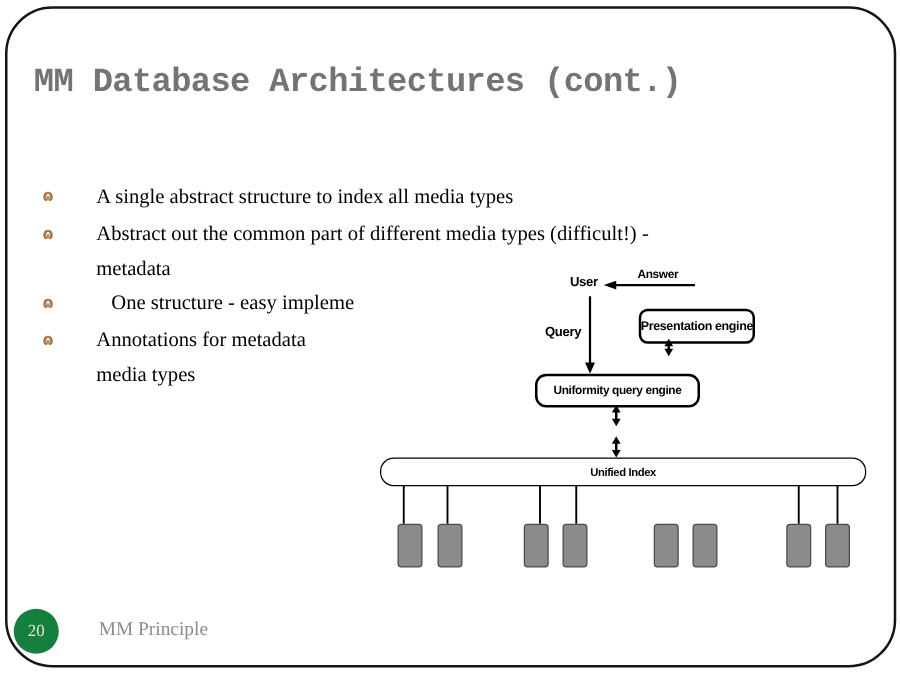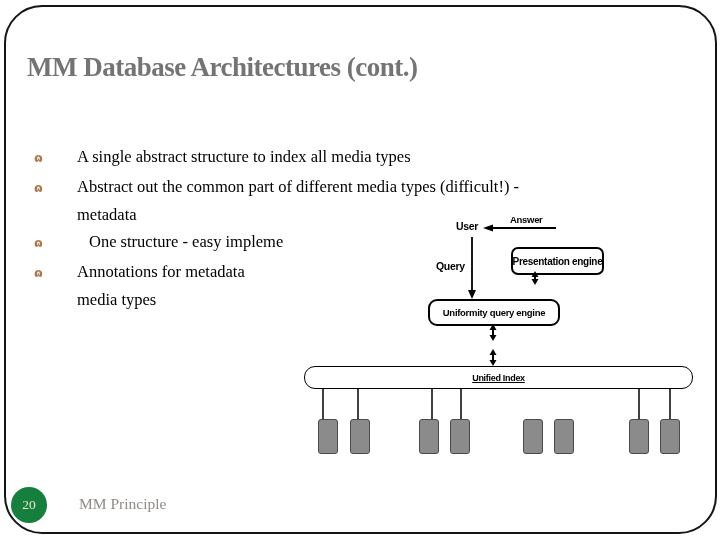--- a/index.html
+++ b/index.html
@@ -1,38 +1,38 @@
 <!DOCTYPE html>
 <html><head>
 <meta charset="utf-8">
 <style>
   html,body{margin:0;padding:0;background:#fff;}
   .stage{position:relative;width:720px;height:540px;background:#ffffff;overflow:hidden;
          font-family:"Liberation Serif", serif;}
   .frame{position:absolute;left:4px;top:5px;width:709px;height:525px;
          border:2px solid #151515;border-radius:38px;background:transparent;}
   .title{position:absolute;left:27px;top:52px;width:600px;
-         font-family:Liberation Serif, serif;font-weight:bold;font-size:27px;
+         font-family:Liberation Mono, monospace;font-weight:bold;font-size:27px;
          color:#747474;letter-spacing:-0.5px;}
   .heading{position:absolute;left:38px;top:114px;font-size:19.5px;color:#000;}
   .heading .u{text-decoration:underline;}
   .bullet-line{position:absolute;font-size:16.5px;color:#000;white-space:nowrap;margin-left:20px;}
   .bullet-glyph{position:absolute;font-family:"DejaVu Sans", sans-serif;
          font-size:13px;color:#a9794f;font-weight:bold;}
   
   .dlabel{position:absolute;font-family:"Liberation Sans", sans-serif;font-weight:bold;
           color:#000;white-space:nowrap;letter-spacing:-0.3px;}
   .dbox{position:absolute;display:flex;align-items:center;justify-content:center;
         background:#fff;border:2px solid #000;
         font-family:"Liberation Sans", sans-serif;font-weight:bold;color:#000;
         white-space:nowrap;letter-spacing:-0.3px;}
   .pe{left:511px;top:247px;width:89px;height:24px;border-radius:7px;font-size:10px;}
   .mqe{left:428px;top:299px;width:128px;height:23px;border-radius:9px;font-size:9.5px;}
   .uix{left:304px;top:366px;width:387px;height:21px;border-radius:11px;
-       border-width:1.5px;font-size:9px;text-decoration:underline;}
+       border-width:1.5px;font-size:9px;}
   .mbox{position:absolute;top:419px;width:18px;height:33px;background:#8b8b8b;
         border:1px solid #4a4a4a;border-radius:3px;}
   .svglayer{position:absolute;left:0;top:0;pointer-events:none;}
   
   .pagecircle{position:absolute;left:11px;top:487px;width:36px;height:36px;border-radius:50%;
         background:#15803d;display:flex;align-items:center;justify-content:center;
         color:#f2e4c9;font-size:13.5px;}
   .footertext{position:absolute;left:79px;top:495px;font-size:15.5px;color:#8f8b86;}
 </style>
 </head>

